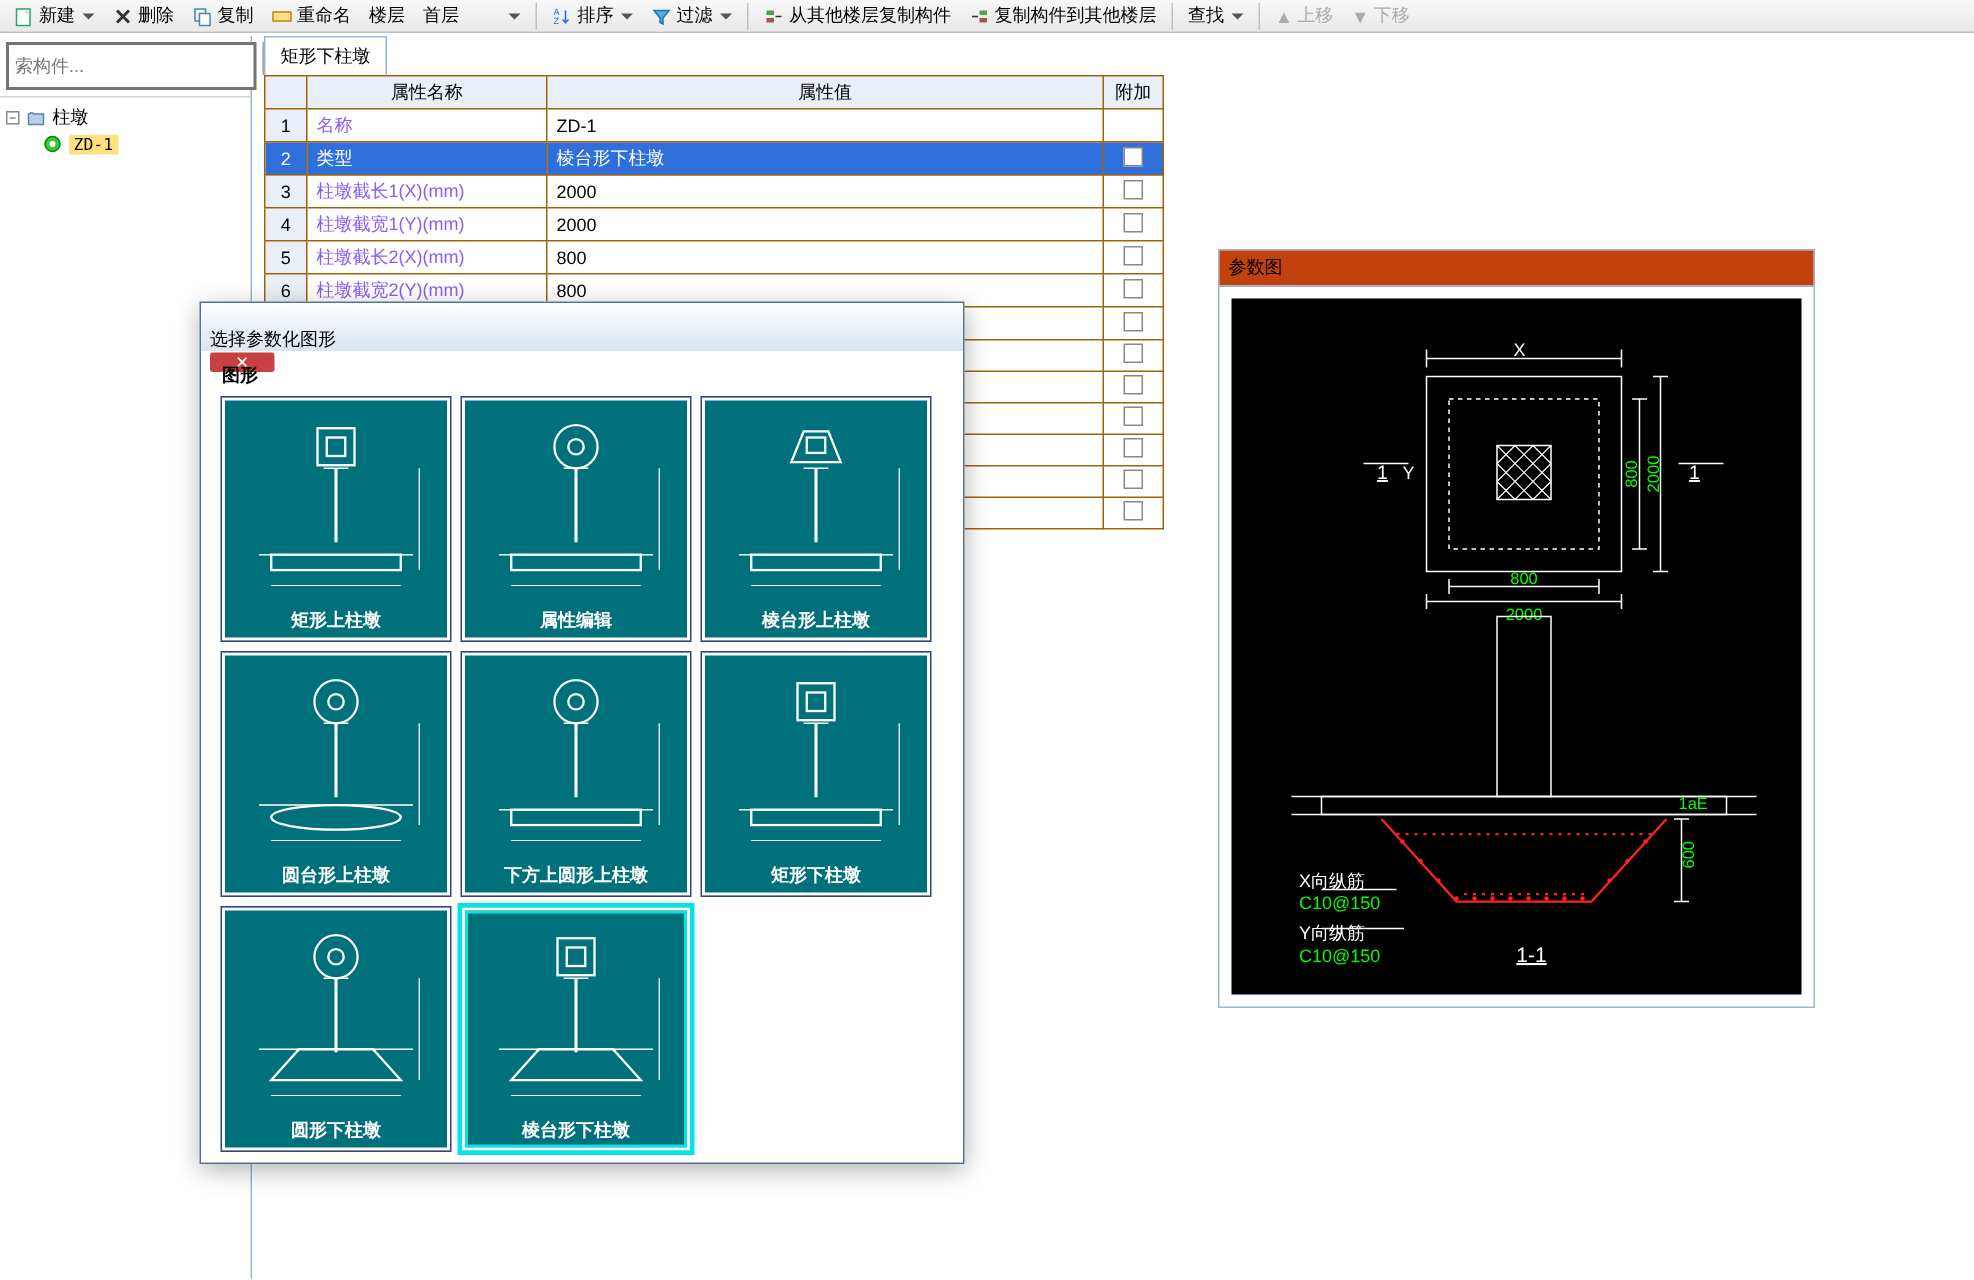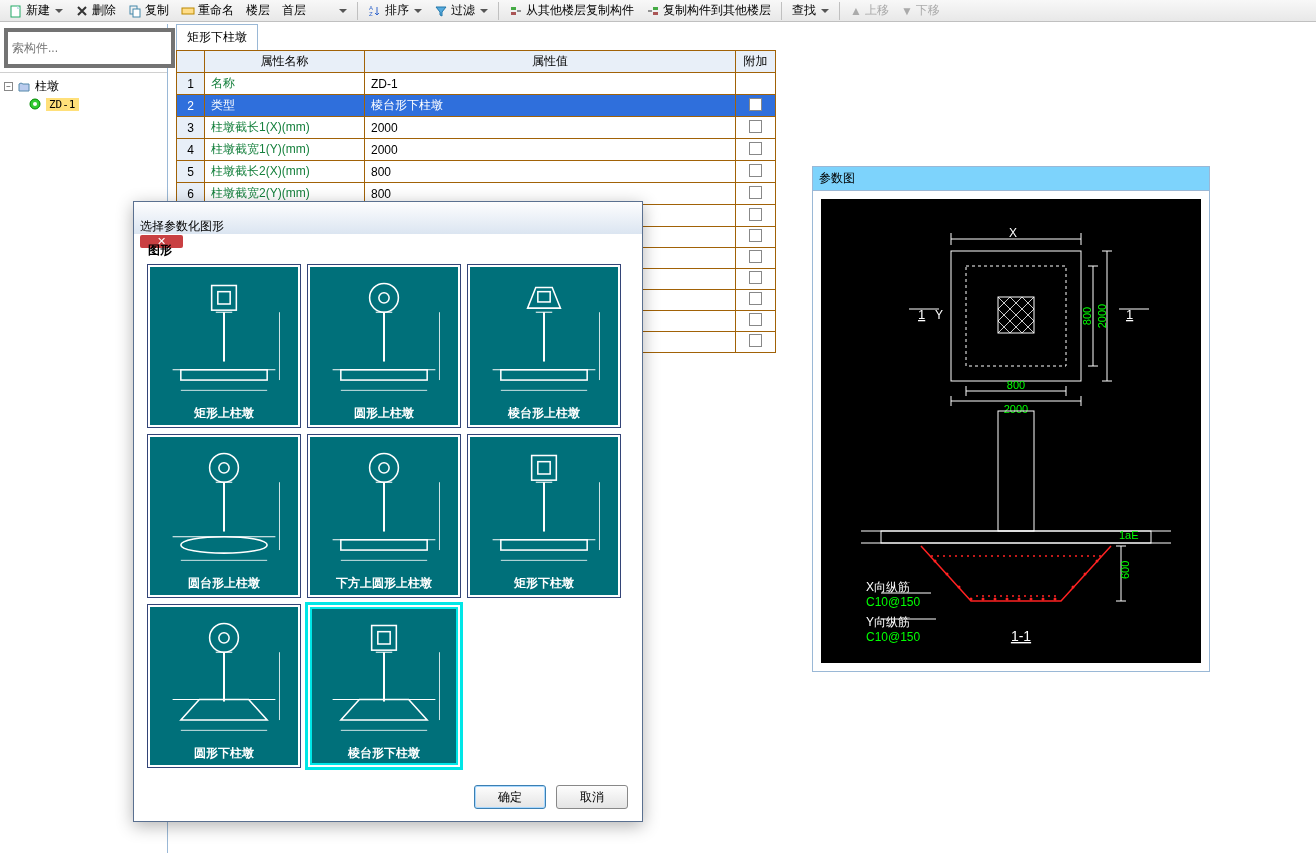--- a/index.html
+++ b/index.html
@@ -8,37 +8,37 @@
 
 .toolbar { height: 22px; background: linear-gradient(#f8f8f8,#e8e8e8); border-bottom: 1px solid #c0c0c0; display: flex; align-items: center; padding: 0 4px; gap: 2px; }
 .tb-btn { display: inline-flex; align-items: center; gap: 3px; padding: 2px 5px; cursor: pointer; white-space: nowrap; color: #000; }
 .tb-sep { width: 1px; height: 18px; background: #c0c0c0; margin: 0 3px; }
 .tb-icon { width: 14px; height: 14px; display: inline-block; }
 .drop { border-left: 4px solid transparent; border-right: 4px solid transparent; border-top: 4px solid #555; display:inline-block; margin-left:2px;}
 
 
 .sidebar { position: absolute; left: 0; top: 24px; width: 168px; bottom: 0; border-right: 1px solid #9ab8d6; background: #fff; }
 .search-row { display:flex; padding: 4px; gap:4px; border-bottom:1px solid #d0d0d0; }
-.search-input { flex:1; height: 20px; border:4px solid #737373; padding:16px 4px; font-size:12px; }
+.search-input { flex:1; height: 32px; border:2px solid #737373; padding:0 4px; font-size:12px; }
 .search-btn { width:22px; height:22px; border:1px solid #a0a0a0; background:#f0f0f0; display:flex; align-items:center; justify-content:center; cursor:pointer; }
 .tree { padding: 4px 2px; }
 .tree-node { display:flex; align-items:center; gap:4px; padding:1px 2px; cursor:pointer; }
 .tree-toggle { width:9px; height:9px; border:1px solid #888; display:inline-flex; align-items:center; justify-content:center; font-size:8px; line-height:8px; color:#333; }
 .tree-icon { width:14px; height:14px; }
 .tree-child { margin-left: 24px; }
 .tree-sel { background:#ffe07a; padding: 0 3px; font-family: monospace; font-size:11px;}
 
 
 .prop-panel { position:absolute; left:176px; top:24px; width:610px; }
 .prop-tab { display:inline-block; padding:4px 10px; background:#fff; border:1px solid #9ab8d6; border-bottom:none; font-size:12px; }
 .prop-table { border:1px solid #9ab8d6; border-collapse: collapse; width: 600px; }
 .prop-table th, .prop-table td { border:1px solid #a16207; padding:2px 6px; font-weight:normal; text-align:left; font-size:12px; height:19px; }
 .prop-table th { background:#e8eff8; text-align:center; }
 .prop-table .rownum { width:28px; text-align:center; background:#e8eff8; }
-.prop-table .pname { width:160px; color:#15803d; }
+.prop-table .pname { width:160px; color:#8b5cf6; }
 .prop-table .pval { }
 .prop-table .chk { width:40px; text-align:center; }
 .prop-table tr.sel td { background:#2f6fdc; color:#fff; }
 .prop-table tr.sel .pname { color:#fff; }
 .chkbox { width:13px; height:13px; border:1px solid #888; background:#fff; display:inline-block; }
 
 
 .dialog { position:absolute; left:133px; top:201px; width:510px; background:#fff; border:1px solid #5a7090; box-shadow:0 4px 16px rgba(0,0,0,.3); }
 .dlg-title { height:26px; background:linear-gradient(#fdfdfe,#dbe5f1); display:flex; padding:16px 6px; font-size:12px;flex-direction:column; }
 .dlg-title-text { flex:1; }
@@ -49,21 +49,21 @@
 .shape-card { background:#00707a; border:2px solid #fff; outline:1px solid #347; display:flex; flex-direction:column; cursor:pointer; position:relative; }
 .shape-card.selected { outline:3px solid #00e6e6; box-shadow:0 0 0 2px #00e6e6 inset; }
 .shape-canvas { flex:1; display:flex; align-items:center; justify-content:center; position:relative; }
 .shape-label { text-align:center; color:#fff; font-size:12px; padding:4px 0 6px; }
 .dlg-buttons { display:flex; justify-content:flex-end; gap:10px; padding:10px 14px 12px; }
 .dlg-btn { min-width:72px; height:24px; border:1px solid #888; background:linear-gradient(#fdfdfd,#e4e4e4); border-radius:3px; font-size:12px; cursor:pointer; }
 .dlg-btn.primary { border:1px solid #3c7fb1; box-shadow:0 0 0 1px #a8d8ff inset; }
 
 
 .param-panel { position:absolute; left:812px; top:166px; width:398px; border:1px solid #9ab8d6; background:#fff; }
-.param-title { background:#7dd3fc; border-bottom:1px solid #9ab8d6; padding:3px 6px; font-size:12px; }
+.param-title { background:#c2410c; border-bottom:1px solid #9ab8d6; padding:3px 6px; font-size:12px; }
 .param-canvas { background:#000; height:464px; position:relative; margin:8px; }
 
 
 .svg-fill-white { fill:none; stroke:#fff; stroke-width:1.5; }
 </style>
 </head>
 <body>
 
 <div class="toolbar">
   <span class="tb-btn">
@@ -408,21 +408,21 @@
               <circle cx="72" cy="30" r="14" class="svg-fill-white"></circle>
               <circle cx="72" cy="30" r="5" class="svg-fill-white"></circle>
               <line x1="72" y1="44" x2="72" y2="92" stroke="#fff" stroke-width="2"></line>
               <line x1="64" y1="44" x2="80" y2="44" stroke="#fff"></line>
               <rect x="30" y="100" width="84" height="10" class="svg-fill-white"></rect>
               <line x1="22" y1="100" x2="122" y2="100" stroke="#fff"></line>
               <line x1="30" y1="120" x2="114" y2="120" stroke="#fff" stroke-width="0.8"></line>
               <line x1="126" y1="44" x2="126" y2="110" stroke="#fff" stroke-width="0.8"></line>
             </svg>
           </div>
-    <div class="shape-label">圆形上柱墩</div>
+    <div class="shape-label">属性编辑</div>
         </div>
         <div class="shape-card">
           <div class="shape-canvas">
             <svg viewBox="0 0 144 130" width="100%" height="100%">
               <path d="M56 40 L88 40 L80 20 L64 20 Z" class="svg-fill-white"></path>
               <rect x="66" y="24" width="12" height="10" class="svg-fill-white"></rect>
               <line x1="72" y1="44" x2="72" y2="92" stroke="#fff" stroke-width="2"></line>
               <line x1="64" y1="44" x2="80" y2="44" stroke="#fff"></line>
               <rect x="30" y="100" width="84" height="10" class="svg-fill-white"></rect>
               <line x1="22" y1="100" x2="122" y2="100" stroke="#fff"></line>
@@ -502,17 +502,13 @@
               <path d="M30 110 L114 110 L96 90 L48 90 Z" class="svg-fill-white"></path>
               <line x1="22" y1="90" x2="122" y2="90" stroke="#fff"></line>
               <line x1="30" y1="120" x2="114" y2="120" stroke="#fff" stroke-width="0.8"></line>
               <line x1="126" y1="44" x2="126" y2="110" stroke="#fff" stroke-width="0.8"></line>
             </svg>
           </div>
     <div class="shape-label">棱台形下柱墩</div>
         </div>
       </div>
   </div>
-  <div class="dlg-buttons">
-    <button class="dlg-btn primary">确定</button>
-    <button class="dlg-btn">取消</button>
-  </div>
 </div>
 
 </body></html>

